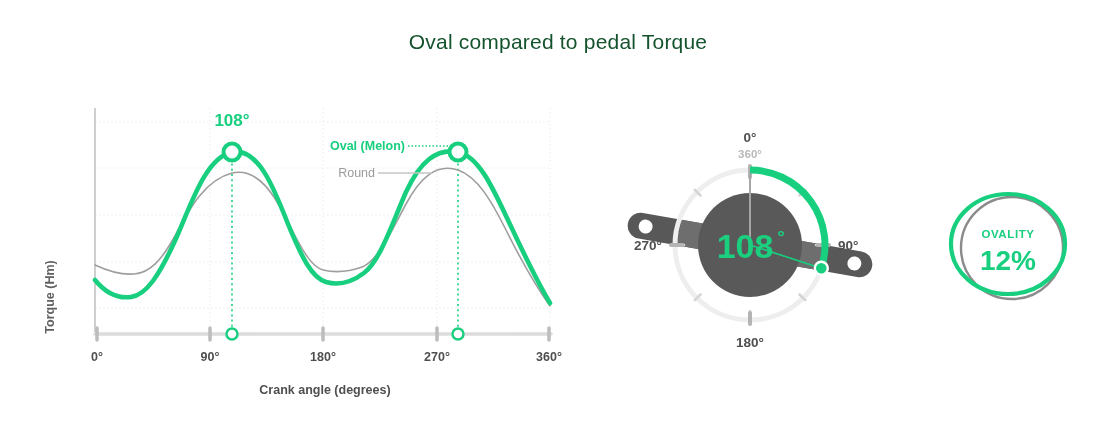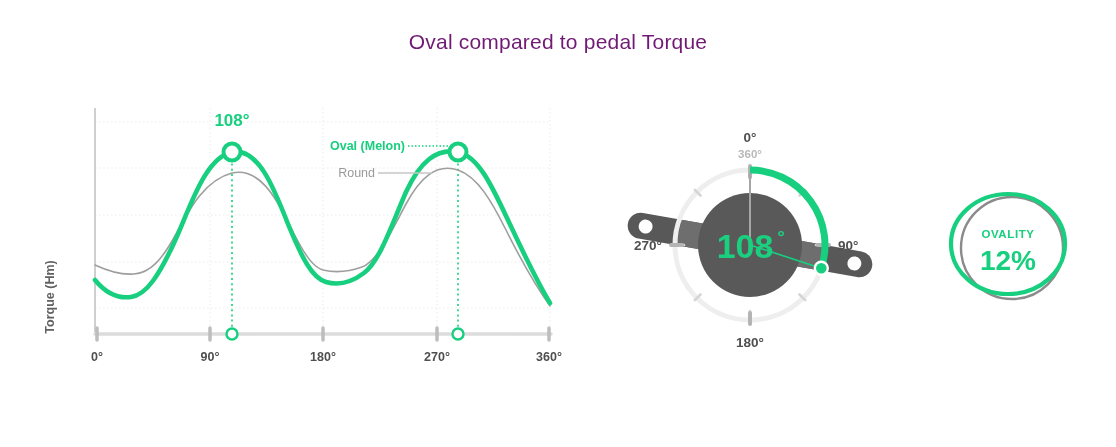--- a/index.html
+++ b/index.html
@@ -8,21 +8,21 @@
     background:#ffffff;
     font-family:"Liberation Sans", sans-serif;
     overflow:hidden;
     position:relative;
   }
   #page-title{
     position:absolute;left:0;top:30px;width:1116px;
     text-align:center;
     font-size:21px;
     font-weight:400;
-    color:#701a75;
+    color:#14532d;
     letter-spacing:.2px;
   }
   .panel{position:absolute;}
 
   
   #chart-panel{left:0;top:100px;width:600px;height:320px;}
   #chart-svg{display:block;}
   #y-axis-title{
     position:absolute;
     left:-10px;top:190px;
@@ -54,20 +54,21 @@
   .ov-value{font-size:28px;font-weight:700;fill:#17cf7e;}
 </style>
 </head>
 <body>
 
 <div id="page-title">Oval compared to pedal Torque</div>
 
 <div class="panel" id="chart-panel">
 
   <div id="y-axis-title">Torque (Hm)</div>
+  <div id="x-axis-title">Crank angle (degrees)</div>
 
   <svg id="chart-svg" width="600" height="300" viewBox="0 0 600 300">
 
     <g stroke="#ebebeb" stroke-width="1" stroke-dasharray="1.5 2.5">
       <line x1="95" y1="22" x2="550" y2="22"></line>
       <line x1="95" y1="68" x2="550" y2="68"></line>
       <line x1="95" y1="115" x2="550" y2="115"></line>
       <line x1="95" y1="162" x2="550" y2="162"></line>
       <line x1="95" y1="208" x2="550" y2="208"></line>
     </g>

